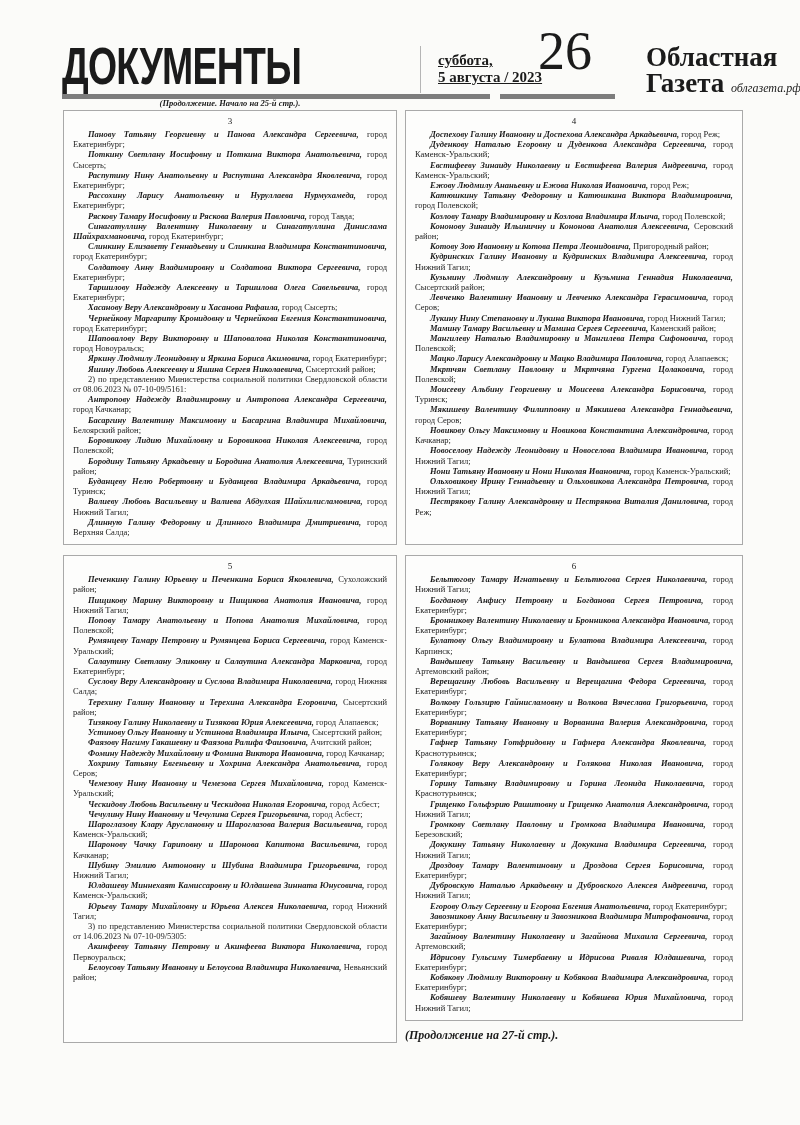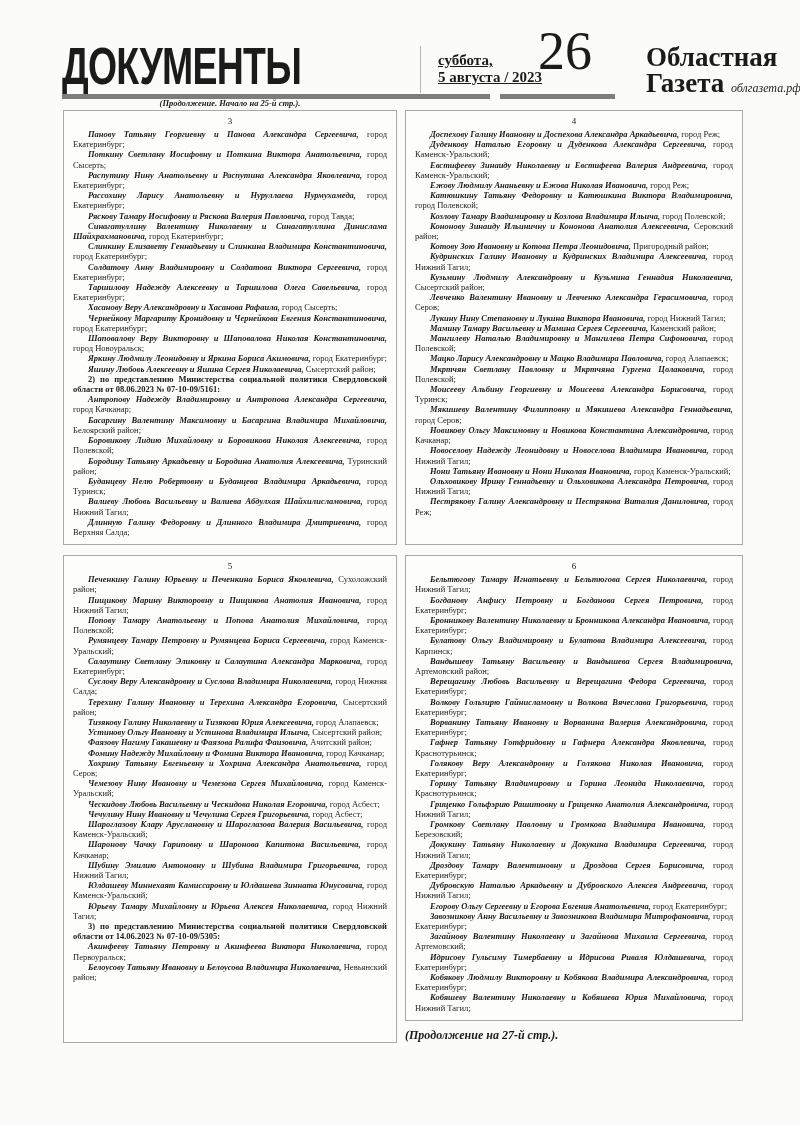--- a/index.html
+++ b/index.html
@@ -24,21 +24,21 @@
   .cont-bottom{text-align:left;font-size:12px;font-weight:bold;font-style:italic;margin-top:7px;}
 
   
   .content{position:absolute;top:110px;left:63px;width:680px;display:grid;
     grid-template-columns:334px 338px;column-gap:8px;row-gap:10px;}
   .box{background:#fdfdfc;border:1px solid #a9a9a9;padding:5px 9px 7px;box-sizing:border-box;}
   .box-num{text-align:center;font-size:9px;margin:0 0 3px;}
   .entries{}
   .entry{margin:0;text-indent:15px;text-align:justify;font-size:8.5px;line-height:10.2px;}
   .entry .names{font-weight:bold;font-style:italic;}
-  .entry.note{font-weight:bold;font-style:normal;}
+  .entry.note{font-weight:normal;font-style:normal;}
 </style>
 </head>
 <body>
 
 <div class="page">
 
   <header class="masthead">
     <h1 class="section-title">ДОКУМЕНТЫ</h1>
     <div class="title-bar"></div>
     <div class="vdiv"></div>

